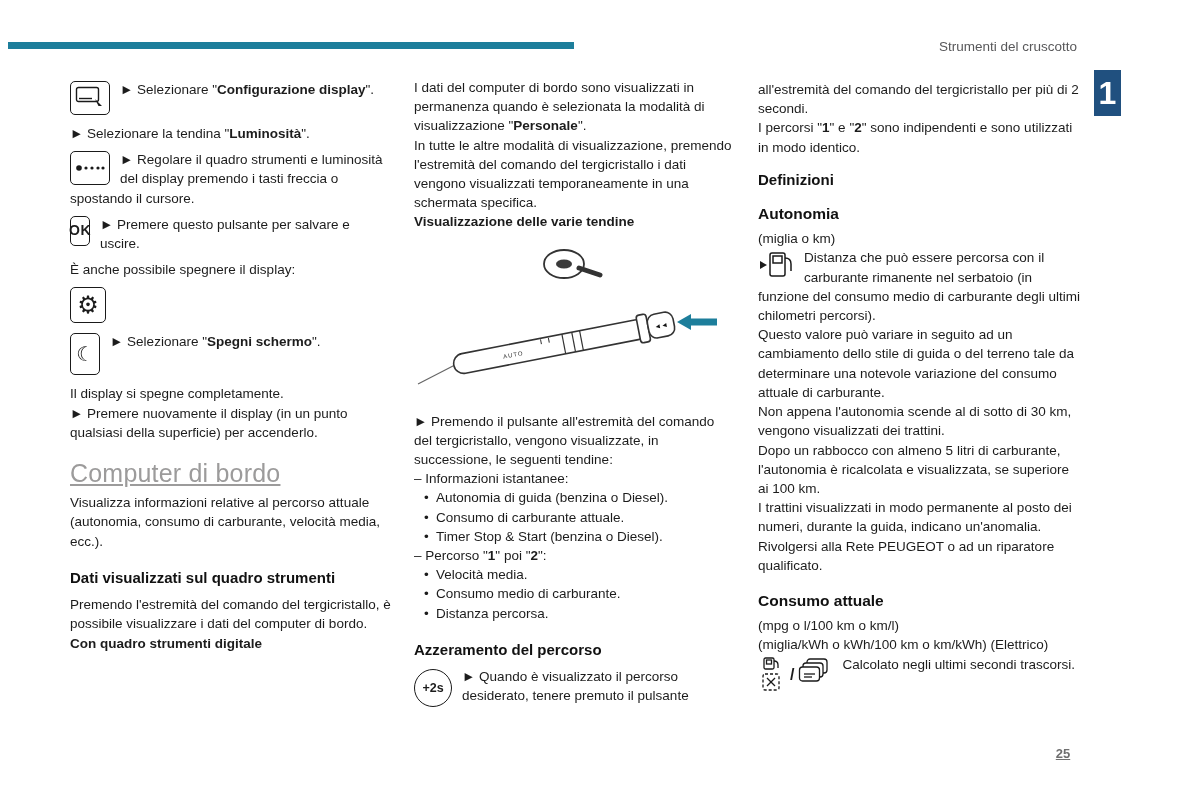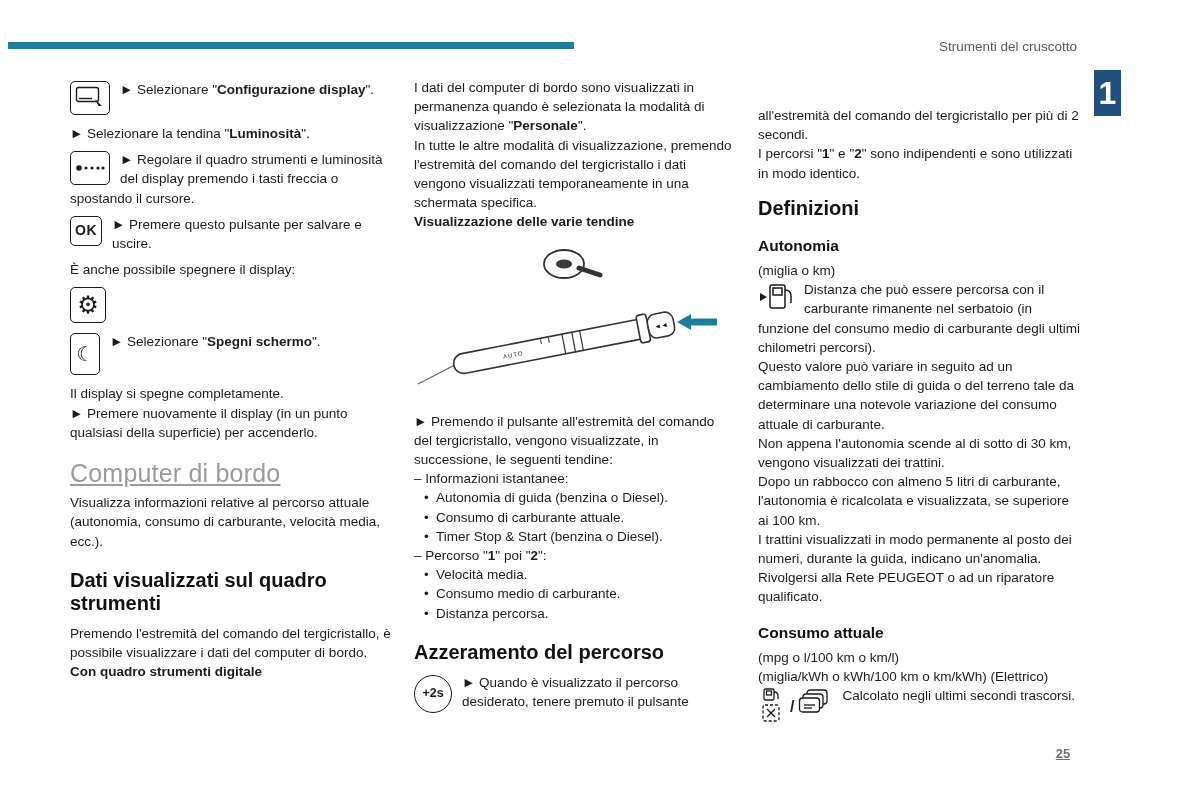--- a/index.html
+++ b/index.html
@@ -14,49 +14,49 @@
 
   .topbar { position:absolute; left:8px; top:42px; width:566px; height:7px; background:var(--accent,#1d7e9b); }
   .running-title { position:absolute; top:39px; left:700px; width:377px; text-align:right; font-size:13.5px; color:var(--muted,#58585a); }
   .chapter-tab { position:absolute; left:1094px; top:70px; width:27px; height:46px; background:var(--tab,#20507f);
     color:#fff; font-weight:bold; font-size:32px; display:flex; align-items:center; justify-content:center; overflow:hidden; }
   .pagenum { position:absolute; top:746px; left:1000px; width:126px; text-align:center; color:#6f6f6f; font-weight:bold; font-size:13px;text-decoration:underline; }
 
   .col { position:absolute; top:80px; width:322px; font-size:13.5px; line-height:19.2px; }
   #col1 { left:70px; }
   #col2 { left:414px; top:78px; }
-  #col3 { left:758px;margin-top:26px; }
+  #col3 { left:758px; }
 
   p { margin:0; }
   .p7 { margin-bottom:7px; }
   b { font-weight:bold; }
 
   .item { display:flow-root; margin-bottom:7px; }
   .ibox {
     float:left; margin:1px 10px 2px 0;
     border:1.4px solid #1a1a1a; border-radius:5px;
     width:40px; height:34px;
     display:flex; align-items:center; justify-content:center;
     font-weight:bold; background:#fff;
   }
-  .ibox.okbox { width:32px; height:30px; font-size:14px; letter-spacing:0.5px; }
+  .ibox.okbox { width:20px; height:30px; font-size:14px; letter-spacing:0.5px; }
   .ibox.gearbox { width:36px; height:36px; font-size:24px; font-weight:normal; line-height:1; }
   .ibox.moonbox { width:30px; height:42px; font-size:20px; font-weight:normal; }
   .ibox.nob { border:none; width:auto; height:auto; border-radius:0; }
   .circle2s {
     float:left; margin:2px 10px 2px 0;
     width:38px; height:38px; border:1.6px solid #1a1a1a; border-radius:50%;
     display:flex; align-items:center; justify-content:center;
     font-weight:bold; font-size:12.5px;
   }
   .iconfloat { float:left; margin:2px 10px 2px 0; display:flex; align-items:flex-start; gap:4px; }
   .slash { font-size:16px; font-weight:bold; align-self:center; }
 
   .h-gray { font-size:25px; font-weight:400; color:var(--hgray,#9c9b9b); margin:22px 0 10px; letter-spacing:0.2px;text-decoration:underline; }
-  .h-big  { font-size:20px; font-weight:bold; line-height:1.15; color:#111; margin:18px 0 9px; }
+  .h-big  { font-size:15px; font-weight:bold; line-height:1.15; color:#111; margin:18px 0 9px; }
   .h-mid  { font-size:15.5px; font-weight:bold; color:#111; margin:16px 0 6px; }
   .bline  { font-weight:bold; }
 
   .dashline { margin:0; }
   ul.blist { list-style:none; margin:0; }
   ul.blist li { padding-left:22px; position:relative; }
   ul.blist li::before { content:"•"; position:absolute; left:10px; }
 
   .figure { margin:12px 0 10px; }
   .figure svg { display:block; }

